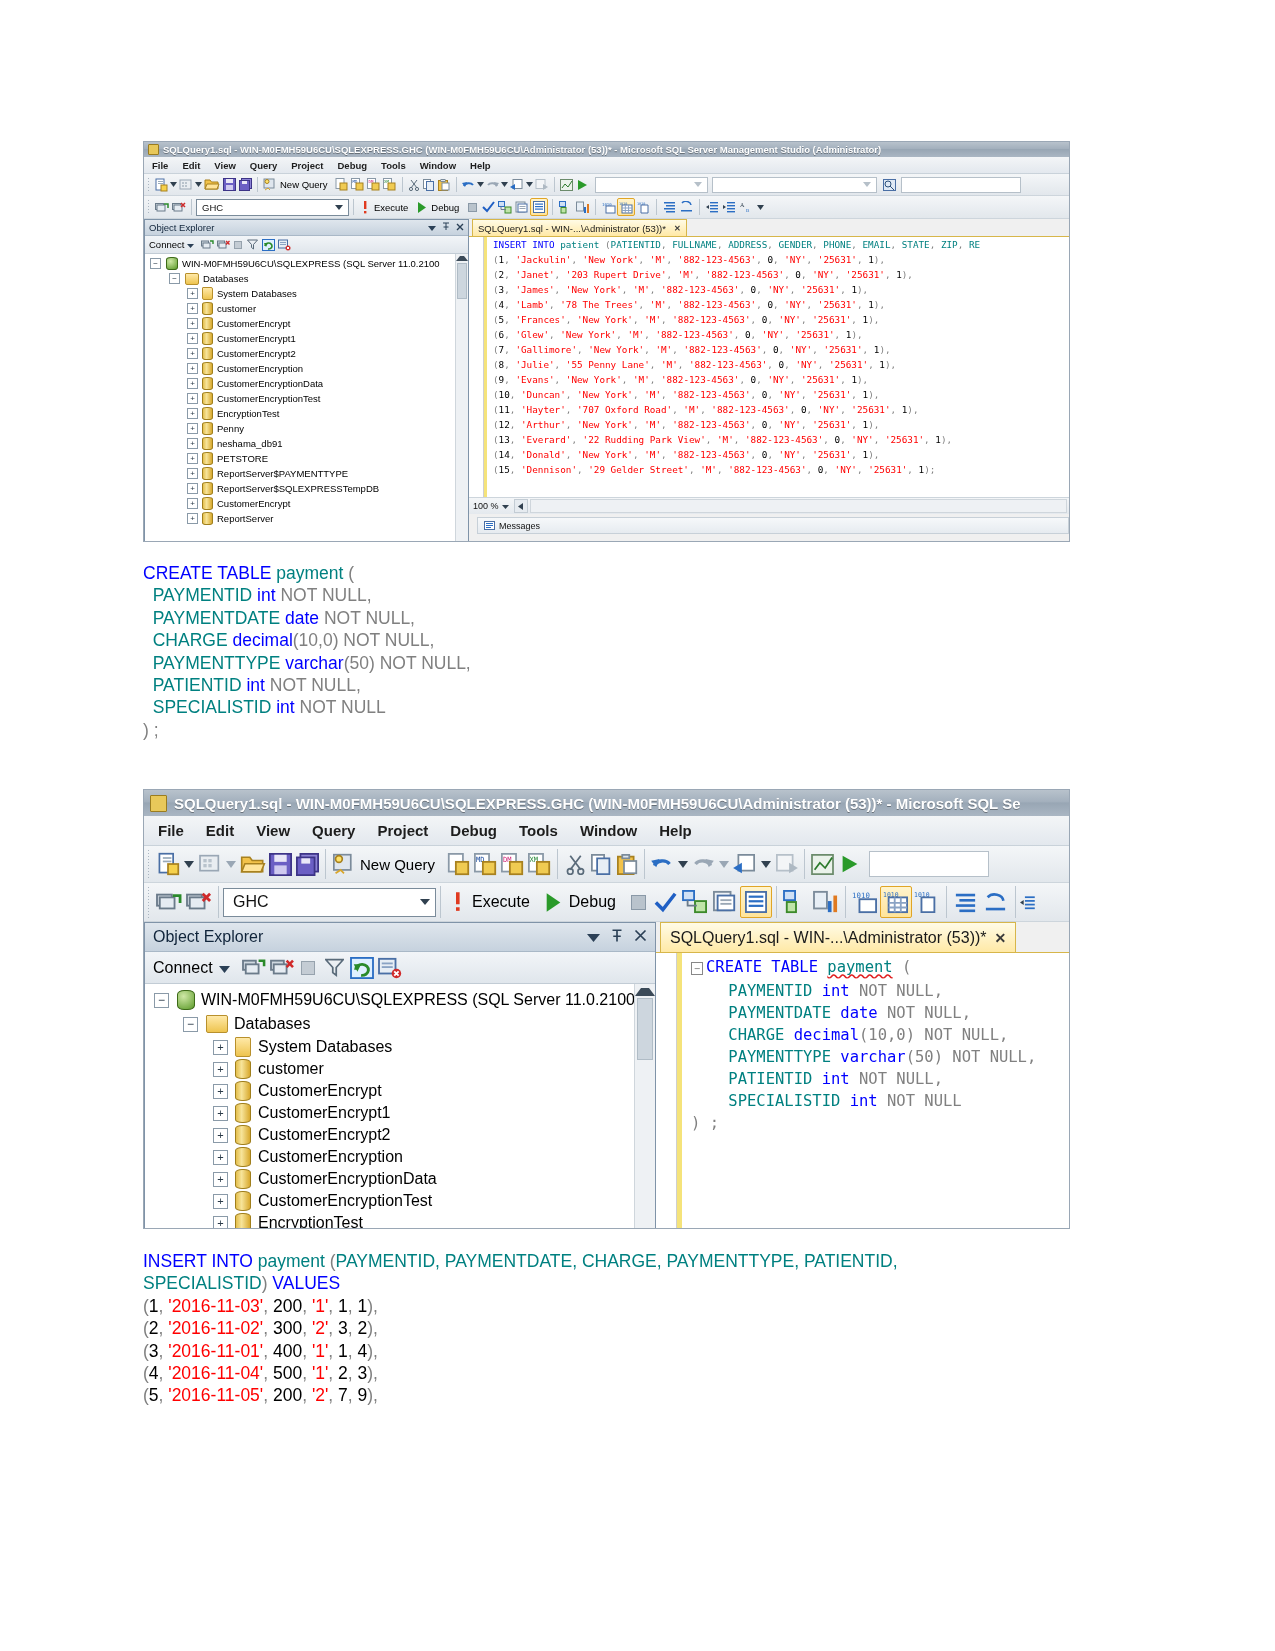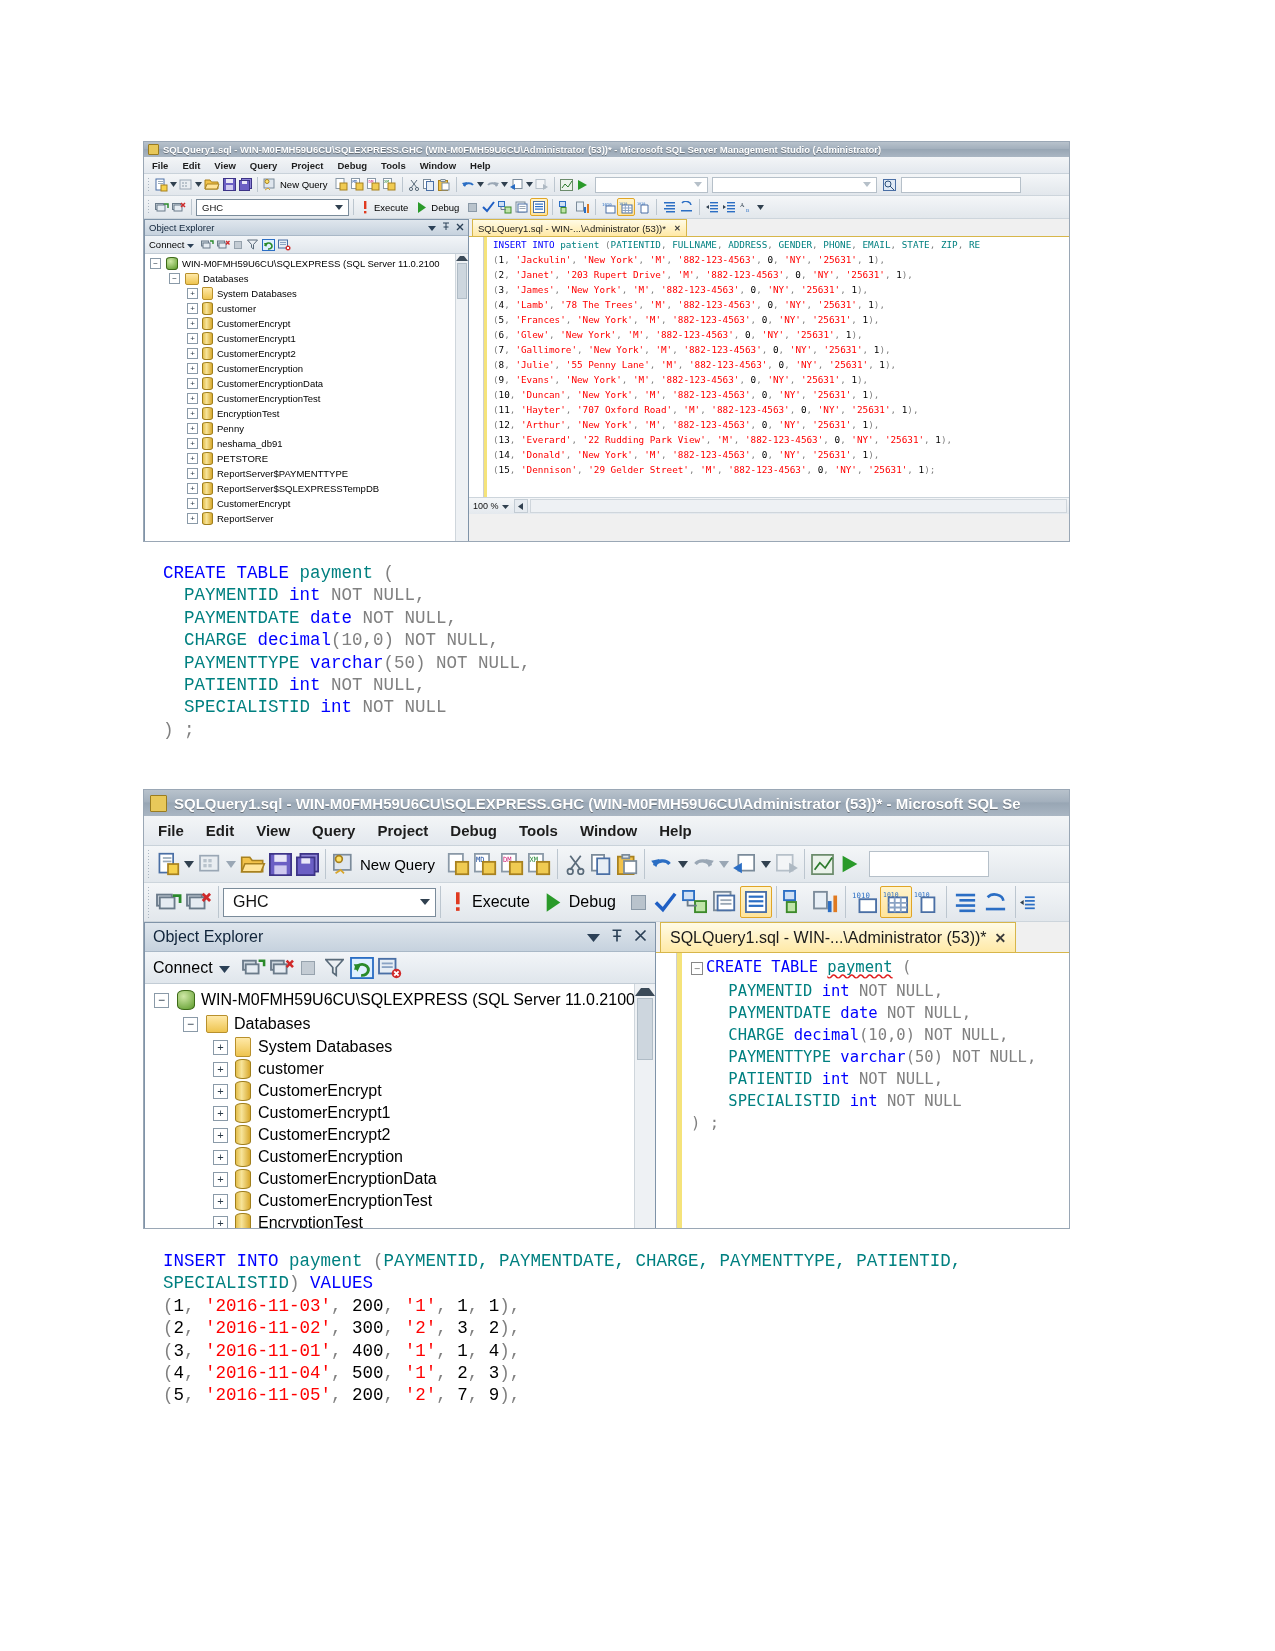--- a/index.html
+++ b/index.html
@@ -205,24 +205,23 @@
   .msgtab {
     display:flex; align-items:center;
     background: linear-gradient(to bottom,#f6f8fa,#e6ebf0);
     border: 1px solid #c7d0d8;
     color:#111;
   }
 
   
   .block {
     position: absolute;
-    font-family: Liberation Mono, monospace;
+    font-family: Liberation Sans, sans-serif;
     white-space: pre;
     line-height: 1.37;
-    margin-left: 20px;
   }
 </style>
 </head>
 <body>
 
 <div class="ssms" style="left:143px; top:141px; width:927px; height:401px; font-size:9px;">
 
   <div class="titlebar" style="height:15px; padding:0 4px; font-size:9.5px;">
     <span class="title-ico" style="width:9px;height:9px;margin-right:4px;border-radius:1px;"></span>
     <span>SQLQuery1.sql - WIN-M0FMH59U6CU\SQLEXPRESS.GHC (WIN-M0FMH59U6CU\Administrator (53))* - Microsoft SQL Server Management Studio (Administrator)</span>
@@ -752,20 +751,33 @@
           <svg width="7" height="4">
               <polygon points="0,0 7,0 3.5,4" fill="#30404f"></polygon>
             </svg>
         </span>
         <span style="display:inline-flex;align-items:center;justify-content:center;width:12px;height:12px;background:#e6ebf0;border:1px solid #c3ccd4;">
           <svg width="5" height="7">
               <polygon points="5,0 5,7 0,3.5" fill="#30404f"></polygon>
             </svg>
         </span>
         <div class="hscroll" style="height:12px;margin:0 2px;"></div>
+      </div>
+      <div style="height:22px;padding-left:8px;padding-top:3px;">
+        <div class="msgtab" style="height:15px;padding:0 6px;font-size:9px;">
+          <span style="margin-right:4px;display:inline-flex;">
+            <svg width="11" height="9" viewBox="0 0 11 9">
+                <rect x="0.5" y="0.5" width="10" height="8" fill="#fff" stroke="#4a6fa5"></rect>
+                <rect x="2" y="2" width="7" height="1" fill="#2b6ec4"></rect>
+                <rect x="2" y="4" width="7" height="1" fill="#2b6ec4"></rect>
+                <rect x="2" y="6" width="5" height="1" fill="#2b6ec4"></rect>
+              </svg>
+          </span>
+          <span>Messages</span>
+        </div>
       </div>
     </div>
   </div>
 </div>
 
 <div class="block" id="create-table-block" style="left:143px; top:562px; font-size:17.5px; line-height:22.4px;"><div><span class="k">CREATE TABLE </span><span class="tl">payment</span><span class="pn"> (</span></div><div><span class="tl">  PAYMENTID </span><span class="k">int</span><span class="gy"> NOT NULL,</span></div><div><span class="tl">  PAYMENTDATE </span><span class="k">date</span><span class="gy"> NOT NULL,</span></div><div><span class="tl">  CHARGE </span><span class="k">decimal</span><span class="pn">(10,0)</span><span class="gy"> NOT NULL,</span></div><div><span class="tl">  PAYMENTTYPE </span><span class="k">varchar</span><span class="pn">(50)</span><span class="gy"> NOT NULL,</span></div><div><span class="tl">  PATIENTID </span><span class="k">int</span><span class="gy"> NOT NULL,</span></div><div><span class="tl">  SPECIALISTID </span><span class="k">int</span><span class="gy"> NOT NULL</span></div><div><span class="gy">) ;</span></div></div>
 
 <div class="ssms" style="left:143px; top:789px; width:927px; height:440px; font-size:14px;">
 
   <div class="titlebar" style="height:26px; padding:0 6px; font-size:15px;">

